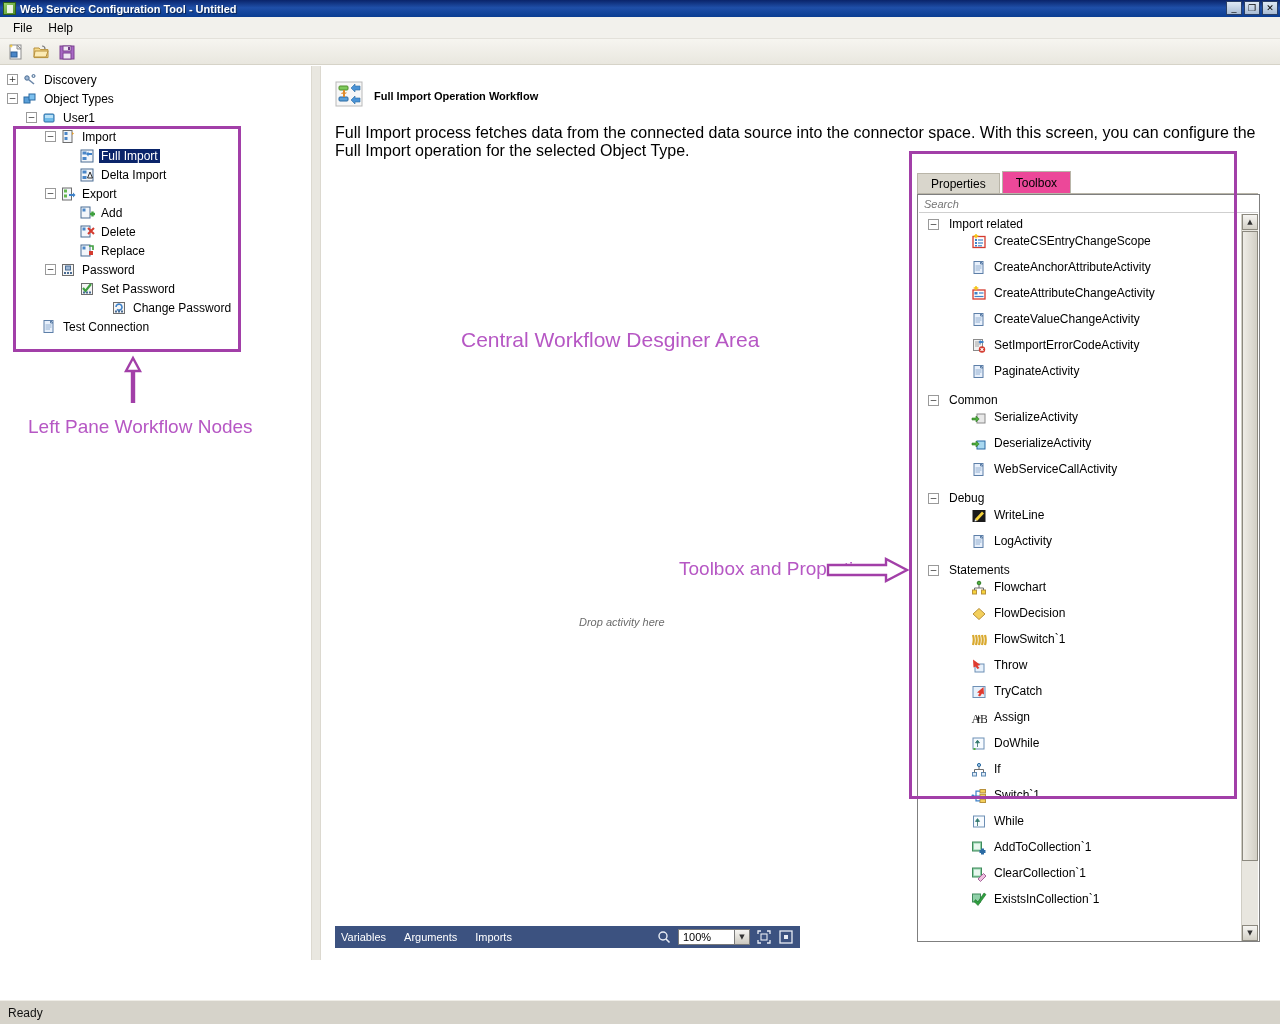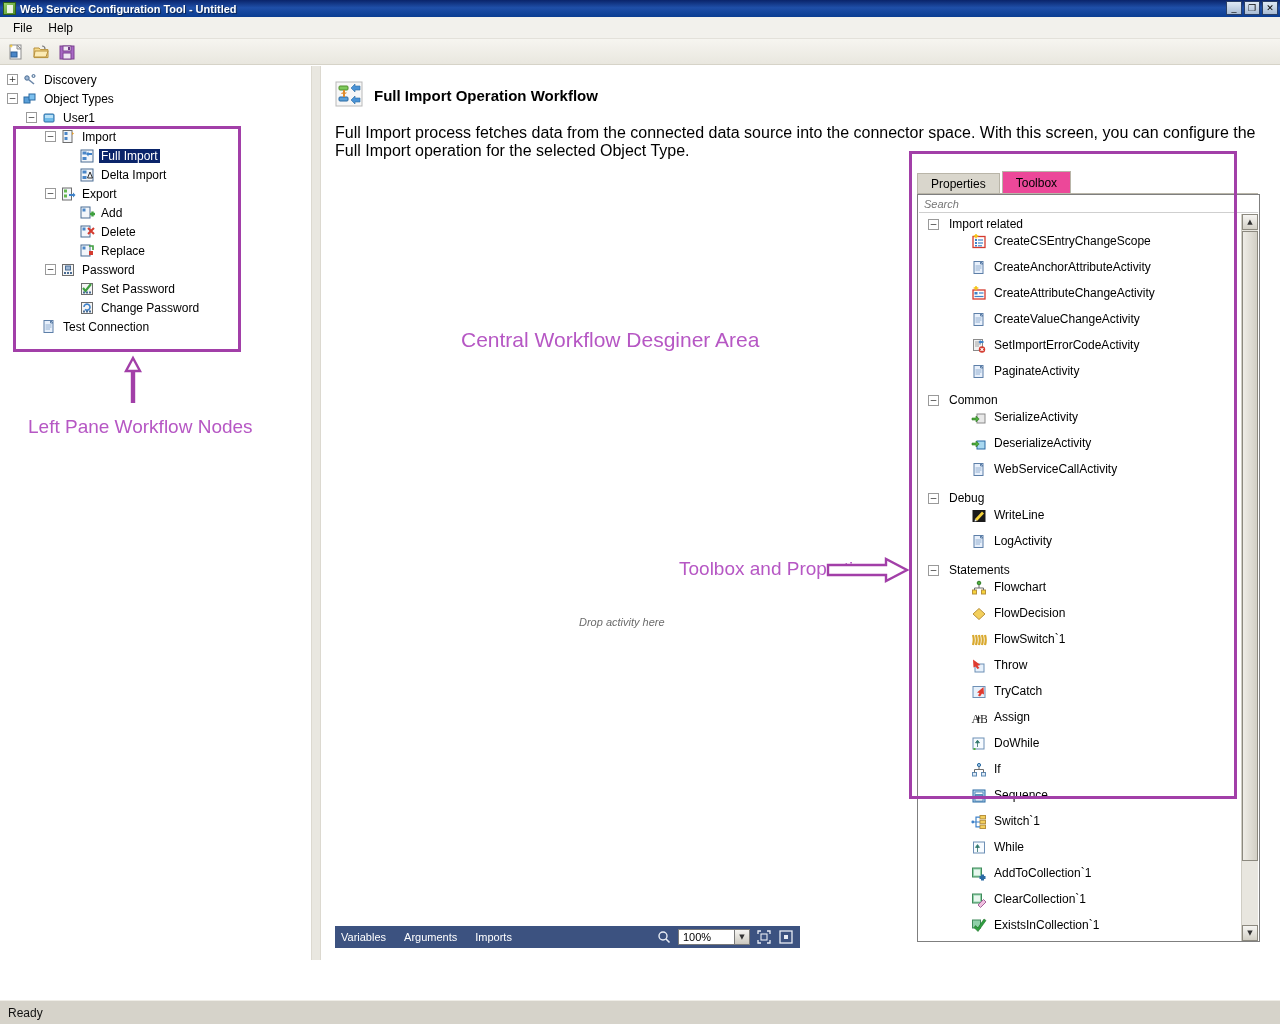--- a/index.html
+++ b/index.html
@@ -86,21 +86,21 @@
   .tnospace{ width:11px;margin-right:4px;flex:0 0 auto;}
   .ticon{ width:16px;height:16px;margin-right:4px;flex:0 0 auto;}
   .tlabel{ padding:0 2px; }
   .tnode.sel .tlabel{ background:#0a246a;color:#fff; }
 
   
   #main{
     position:absolute;left:321px;top:66px;width:959px;height:894px;background:#fff;
   }
   #pageheader{ position:absolute;left:14px;top:14px;display:flex;align-items:center;gap:11px;}
-  #pageheader .ph-title{ font-size:15px;font-weight:bold;color:#000;}
+  #pageheader .ph-title{ font-size:11px;font-weight:bold;color:#000;}
   #pagedesc{
     position:absolute;left:14px;top:58px;width:930px;font-size:16px;color:#000;
   }
 
   
   #designerbar{
     position:absolute;left:14px;top:100px;width:572px;height:26px;
     display:flex;align-items:center;border-bottom:1px solid #d3d8e6;
   }
   #designerbar .dleft{ font-size:12px;color:#1a1a1a;}
@@ -354,21 +354,21 @@
             <rect x="2.5" y="2.5" width="11" height="11" fill="#f5f5f5" stroke="#6d6d6d"></rect>
             <path d="M4 7 L6.5 10 L12 3" fill="none" stroke="#3f9f3f" stroke-width="2.2"></path>
             <g fill="#4a6d94">
               <rect x="4" y="10.5" width="2" height="2"></rect>
               <rect x="7" y="10.5" width="2" height="2"></rect>
               <rect x="10" y="10.5" width="2" height="2"></rect>
             </g>
           </svg></span>
         <span class="tlabel">Set Password</span>
       </div>
-      <div class="tnode" style="padding-left: 64px;">
+      <div class="tnode" style="padding-left: 96px;">
         <span class="tnospace"></span>
         <span class="ticon"><svg width="16" height="16" viewBox="0 0 16 16">
             <rect x="2.5" y="2.5" width="11" height="11" fill="#f5f5f5" stroke="#6d6d6d"></rect>
             <path d="M5 7 a3 3 0 1 1 1 2.4" fill="none" stroke="#3f82c9" stroke-width="1.6"></path>
             <g fill="#4a6d94">
               <rect x="4" y="10.5" width="2" height="2"></rect>
               <rect x="7" y="10.5" width="2" height="2"></rect>
               <rect x="10" y="10.5" width="2" height="2"></rect>
             </g>
           </svg></span>
@@ -655,31 +655,20 @@
           <span class="ti-icon"><svg width="16" height="16" viewBox="0 0 16 16">
               <circle cx="8" cy="3" r="1.6" fill="#9fc8e8" stroke="#2b6ba3"></circle>
               <rect x="1.5" y="10.5" width="4" height="3.5" fill="#dce9f6" stroke="#5d89b3"></rect>
               <rect x="10.5" y="10.5" width="4" height="3.5" fill="#dce9f6" stroke="#5d89b3"></rect>
               <path d="M8 4.8 L8 7.5 M3.5 10.5 L3.5 7.5 L12.5 7.5 L12.5 10.5" fill="none" stroke="#6d6d6d" stroke-width="1"></path>
             </svg></span>
           <span>If</span>
         </div>
         <div class="tbitem">
           <span class="ti-icon"><svg width="16" height="16" viewBox="0 0 16 16">
-              <rect x="2" y="2" width="12" height="12" fill="#b8d9f2" stroke="#2b6ba3"></rect>
-              <g fill="#fdfdfd" stroke="#2b6ba3" stroke-width=".7">
-                <rect x="4" y="4" width="8" height="2.4"></rect>
-                <rect x="4" y="7.4" width="8" height="2.4"></rect>
-                <rect x="4" y="10.8" width="8" height="2.2"></rect>
-              </g>
-            </svg></span>
-          <span>Sequence</span>
-        </div>
-        <div class="tbitem">
-          <span class="ti-icon"><svg width="16" height="16" viewBox="0 0 16 16">
               <g fill="#f3cf5c" stroke="#b8913c">
                 <rect x="9" y="1.5" width="5.5" height="3.4"></rect>
                 <rect x="9" y="6.3" width="5.5" height="3.4"></rect>
                 <rect x="9" y="11.1" width="5.5" height="3.4"></rect>
               </g>
               <path d="M1.5 8 L9 8 M5 8 L5 3.2 L9 3.2 M5 8 L5 12.8 L9 12.8" fill="none" stroke="#3f82c9" stroke-width="1.2"></path>
               <circle cx="1.8" cy="8" r="1.4" fill="#3f82c9"></circle>
             </svg></span>
           <span>Switch`1</span>
         </div>

